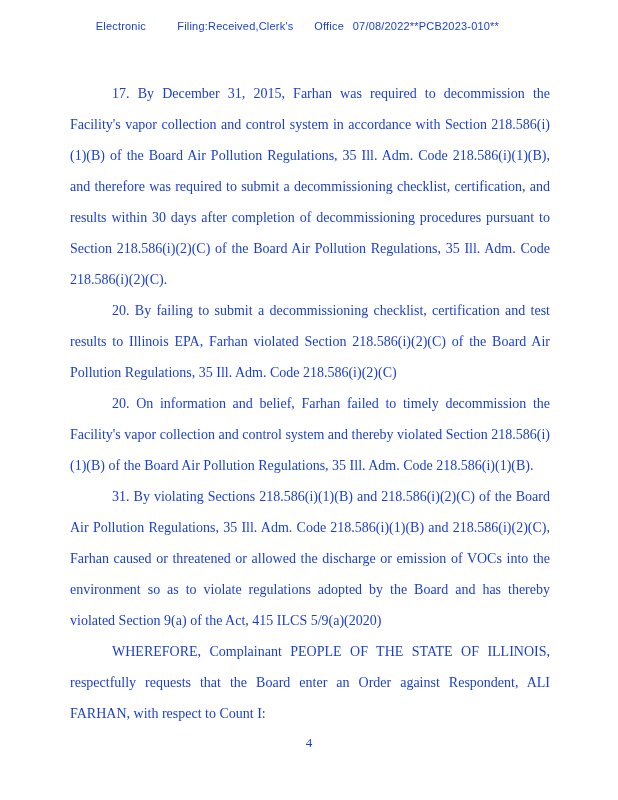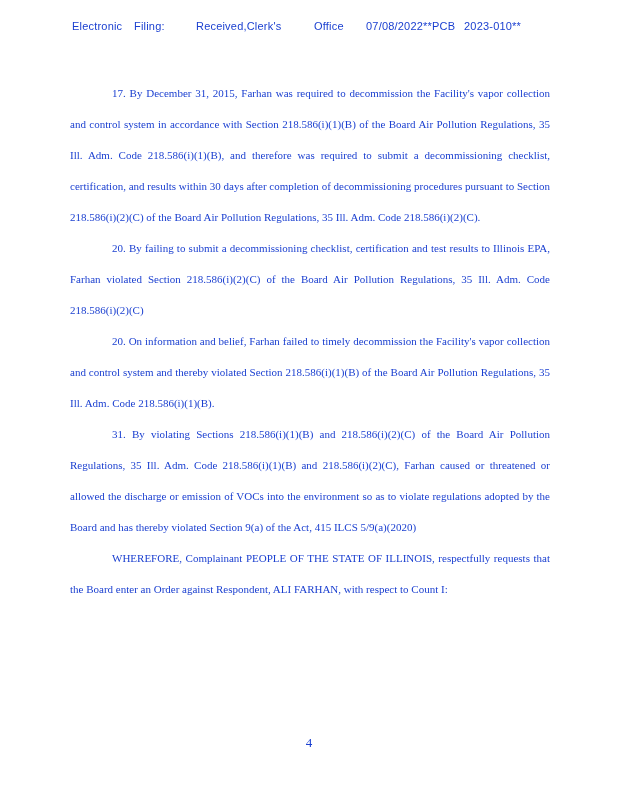--- a/index.html
+++ b/index.html
@@ -17,44 +17,45 @@
   }
   .page {
     position: relative;
     width: 618px;
     height: 800px;
     box-sizing: border-box;
   }
   .filing-stamp {
     position: absolute;
     top: 20px;
-    left: 72px;
+    left: 84px;
     width: 450px;
     font-family: "Liberation Sans", sans-serif;
     font-size: 11px;
     color: #1a3fd0;
     letter-spacing: 0.2px;
     white-space: nowrap;
     display: flex;
     gap: 0;
+    text-align: right;
   }
   .filing-stamp span { display: inline-block; }
   .stamp-1 { width: 62px; }
   .stamp-2 { width: 62px; }
   .stamp-3 { width: 84px; }
-  .stamp-4 { width: 52px; padding-left: 34px; }
+  .stamp-4 { width: 52px; }
   .stamp-5 { width: 98px; }
   .stamp-6 { width: 0; }
 
   .body-text {
     position: absolute;
     top: 78px;
     left: 70px;
     width: 480px;
-    font-size: 11px;
+    font-size: 14px;
     line-height: 31px;
     text-align: justify;
     color: #1a3fd0;
   }
   .para {
     margin: 0 0 0 0;
     text-indent: 42px;
     text-align: justify;
   }
   .page-number {

